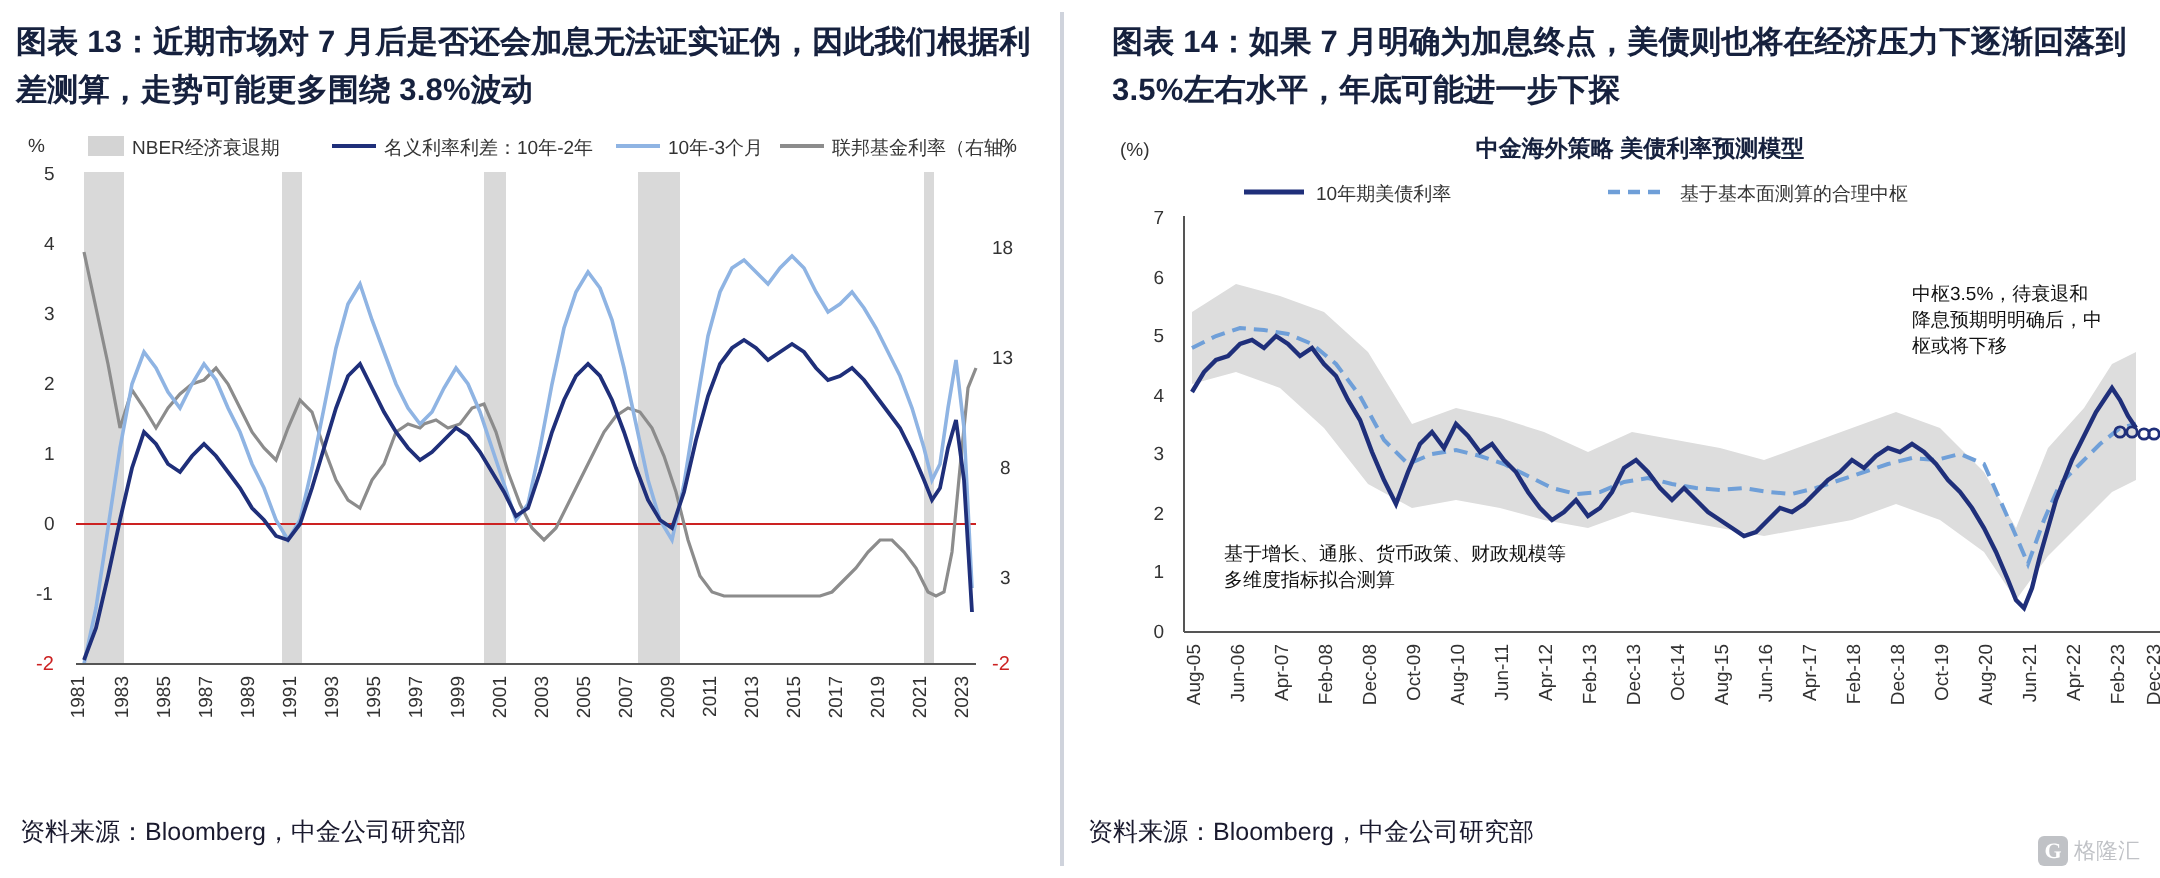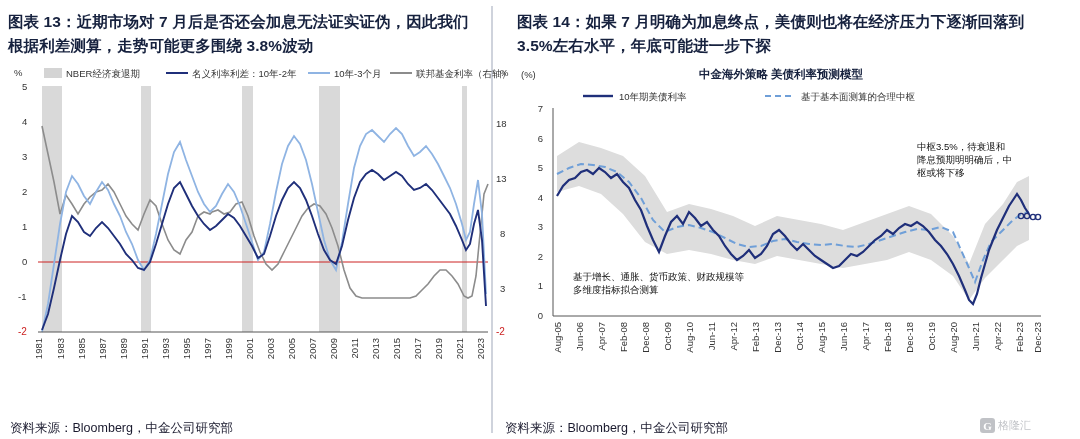--- a/index.html
+++ b/index.html
@@ -5,32 +5,32 @@
   html,body{margin:0;padding:0;}
   body{
     width:1080px;height:439px;
     background:#ffffff;
     font-family:"Liberation Sans", sans-serif;
     color:#1a1a2e;
     overflow:hidden;
   }
   .wrap{display:flex;width:1080px;height:439px;position:relative;}
   .panel{position:relative;box-sizing:border-box;}
-  .panel.left{width:491px;padding:10px 8px 0 8px;}
+  .panel.left{width:530px;padding:10px 8px 0 8px;}
   .divider{width:2px;background:#cfd3dc;margin-top:6px;margin-bottom:6px;}
   .panel.right{width:546px;padding:10px 8px 0 24px;}
 
   .exhibit-title{
     font-size:15.5px;font-weight:bold;line-height:1.55;
     letter-spacing:.1px;color:#16213e;margin:0 0 6px 0;
   }
   .chart-area{position:relative;width:100%;}
   svg{display:block;}
   .src{
-    position:absolute;left:0;bottom:2px;
+    position:absolute;left:0;bottom:14px;
     font-size:12.5px;color:#1a1a2e;
   }
   .panel.left .src{left:10px;}
   .panel.right .src{left:12px;}
 
   .anno{font-size:9.5px;fill:#111;}
   .watermark{
     position:absolute;right:8px;bottom:6px;
     display:flex;align-items:center;gap:3px;
     opacity:.55;

